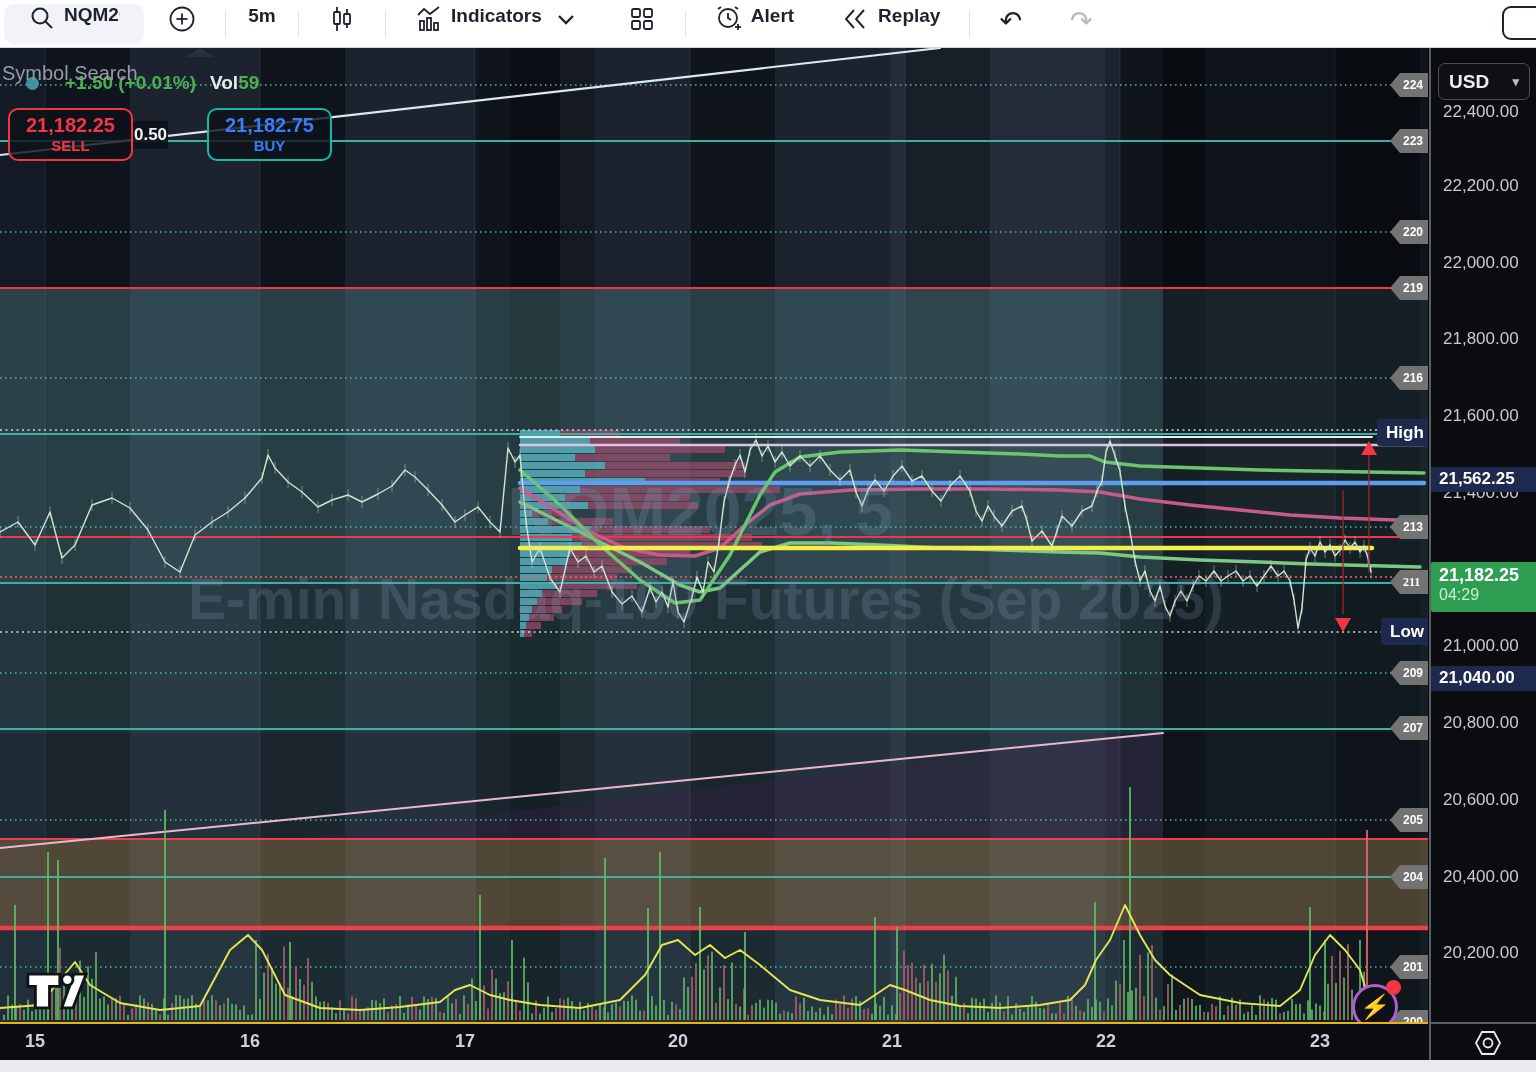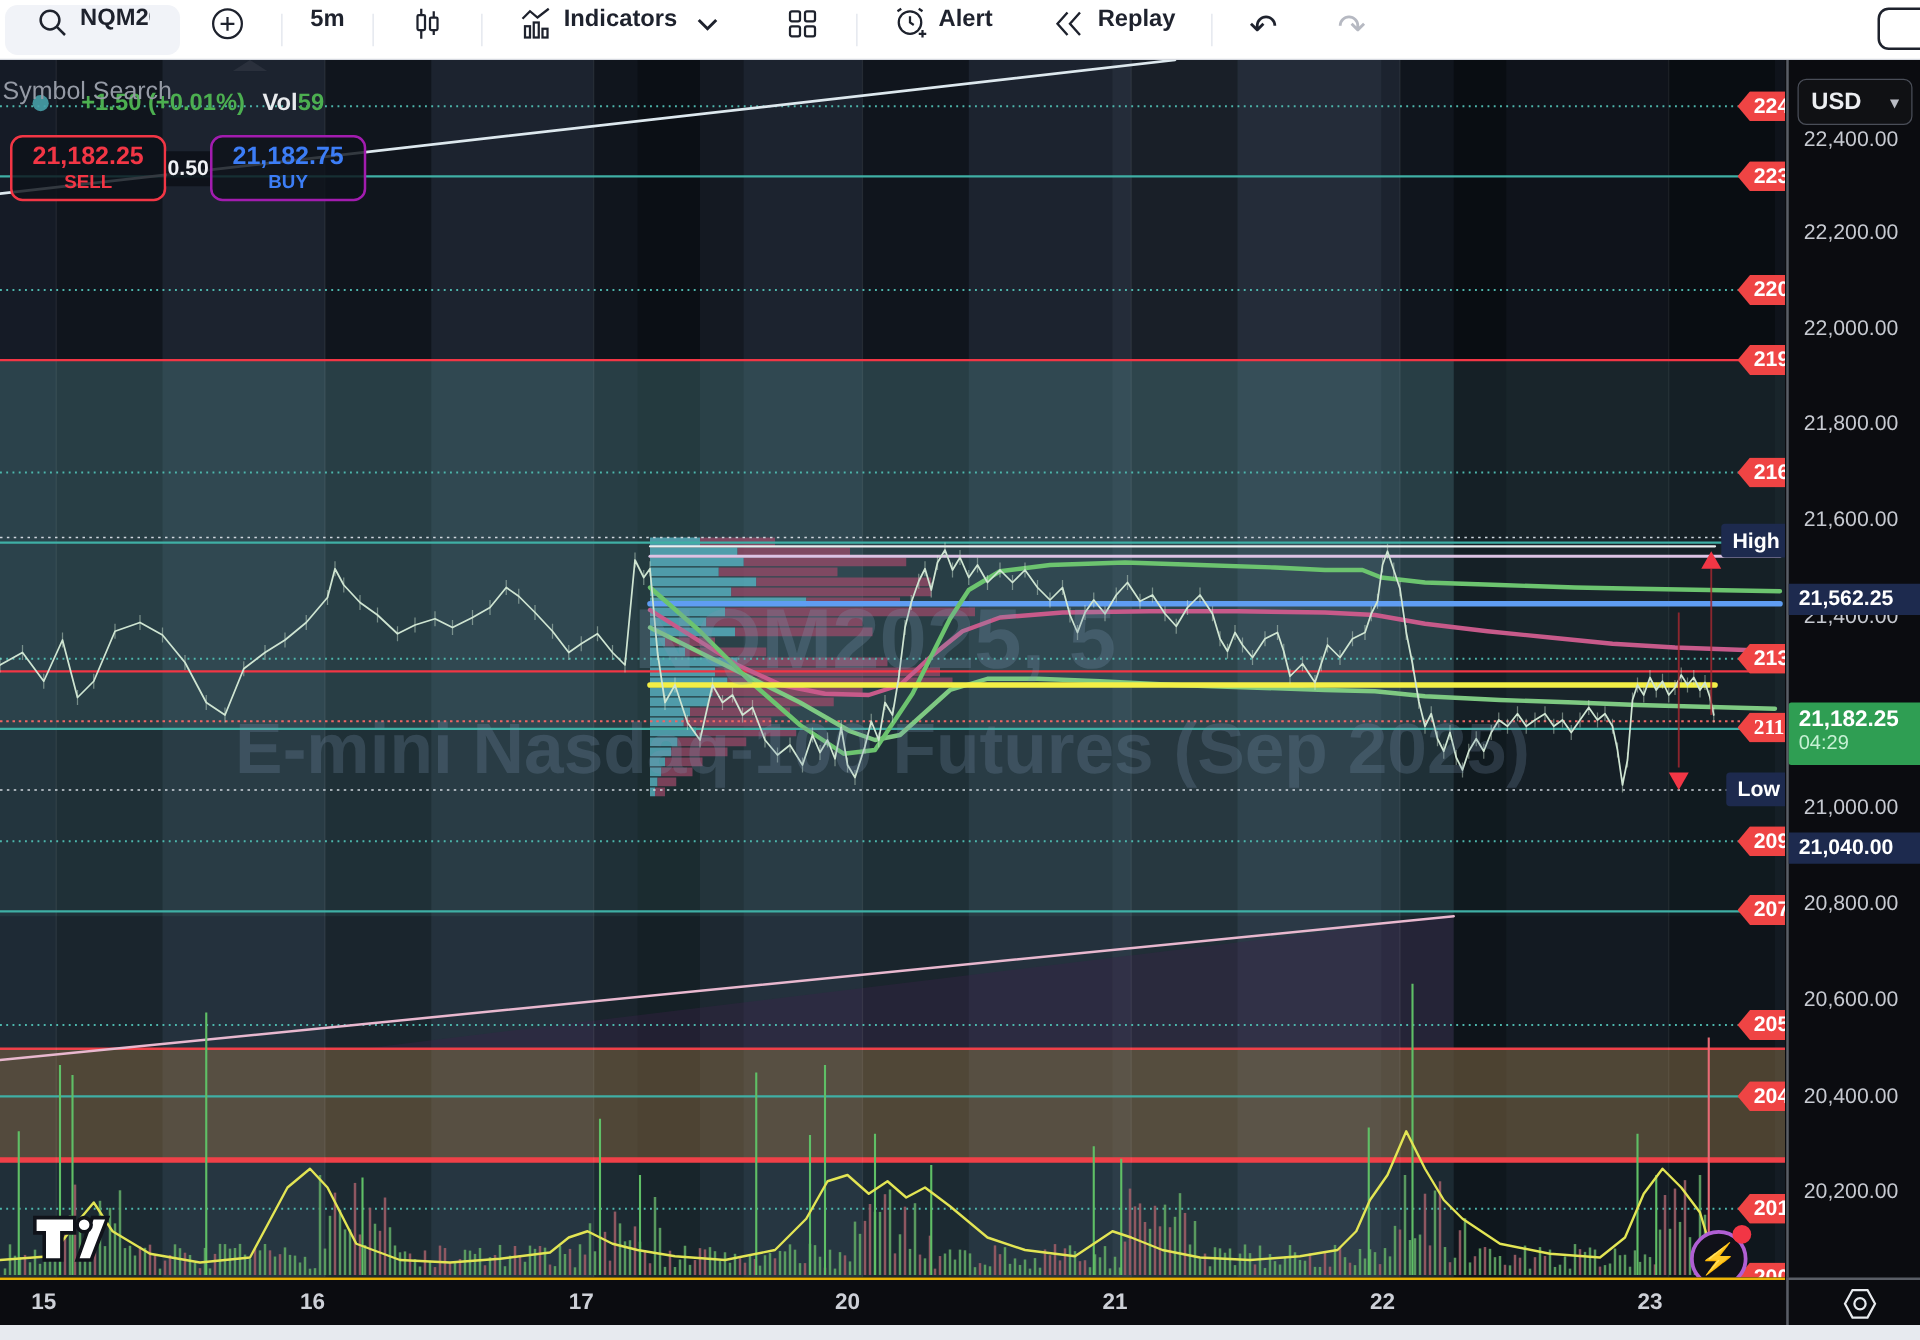--- a/index.html
+++ b/index.html
@@ -40,30 +40,30 @@
   .legend-dot { display:inline-block; width:13px; height:13px; border-radius:50%;
     background:rgba(70,160,168,0.9); margin-right:26px; vertical-align:middle; }
   .chg { color:#4caf50; }
   .vol-lbl { color:#e8eaed; margin-left:14px; }
   .vol-val { color:#4caf50; }
 
   .trade-row { position:absolute; left:8px; top:60px; height:53px; z-index:23; display:flex; align-items:center; }
   .trade-btn { width:125px; height:53px; border-radius:10px; background:rgba(14,18,26,0.82);
     display:flex; flex-direction:column; align-items:center; justify-content:center; line-height:1.15; }
   .sell-btn { border:2px solid #f23645; color:#f23645; }
-  .buy-btn  { border:2px solid #a21caf; color:#3c7df6; }
+  .buy-btn  { border:2px solid #14b8a6; color:#3c7df6;margin-left:39px; }
   .trade-price { font-size:20px; font-weight:700; }
   .trade-side { font-size:15px; font-weight:600; }
   .spread-chip { width:35px; height:28px; background:rgba(13,17,25,0.92); color:#f0f2f5;
     font-size:17px; font-weight:700; display:flex; align-items:center; justify-content:center; }
 
   .range-chip { position:absolute; background:#1d2a4e; color:#fff; font-size:17px; font-weight:700;
     padding:4px 9px 3px; border-radius:3px; z-index:24; }
-  .pill-layer div { position:absolute; right:0; width:38px; height:24px; background:#ef4444; color:#fff;
-    font-size:17px; font-weight:700; line-height:24px; padding-left:13px;
+  .pill-layer div { position:absolute; right:0; width:38px; height:24px; background:#737373; color:#fff;
+    font-size:12px; font-weight:700; line-height:24px; padding-left:13px;
     clip-path:polygon(0 50%, 10px 0, 100% 0, 100% 100%, 10px 100%); z-index:20; }
 
   .tv-logo { position:absolute; left:26px; top:922px; z-index:15; }
   .bolt-badge { position:absolute; left:1352px; top:936px; width:46px; height:46px; border-radius:50%;
     background:#101118; border:3.5px solid #b05fd3; z-index:25; display:flex; align-items:center; justify-content:center; }
   .bolt-glyph { color:#e3d5ef; font-size:24px; font-weight:700; transform:skewX(-8deg); }
   .bolt-dot { position:absolute; left:1386px; top:932px; width:15px; height:15px; border-radius:50%;
     background:#f23645; z-index:26; }
 
   

